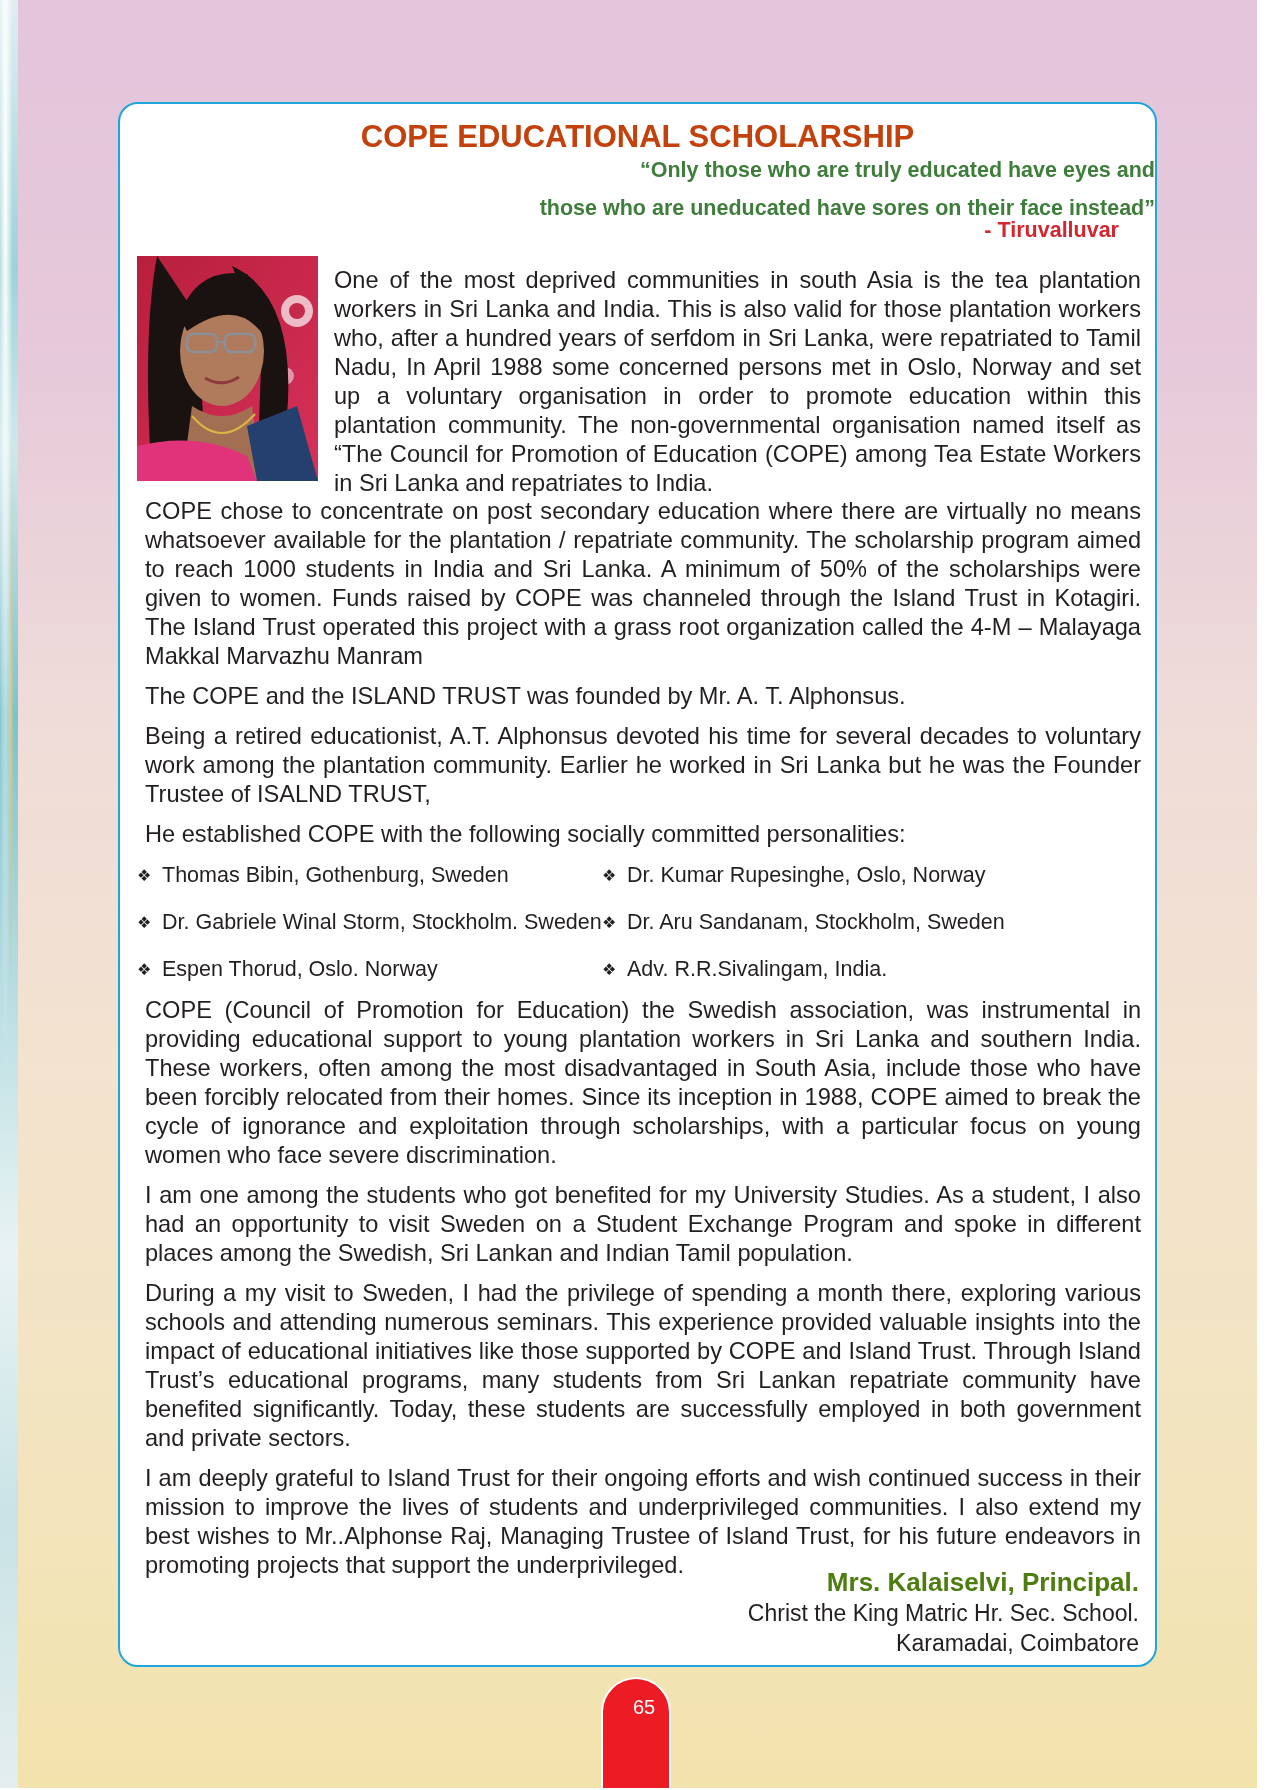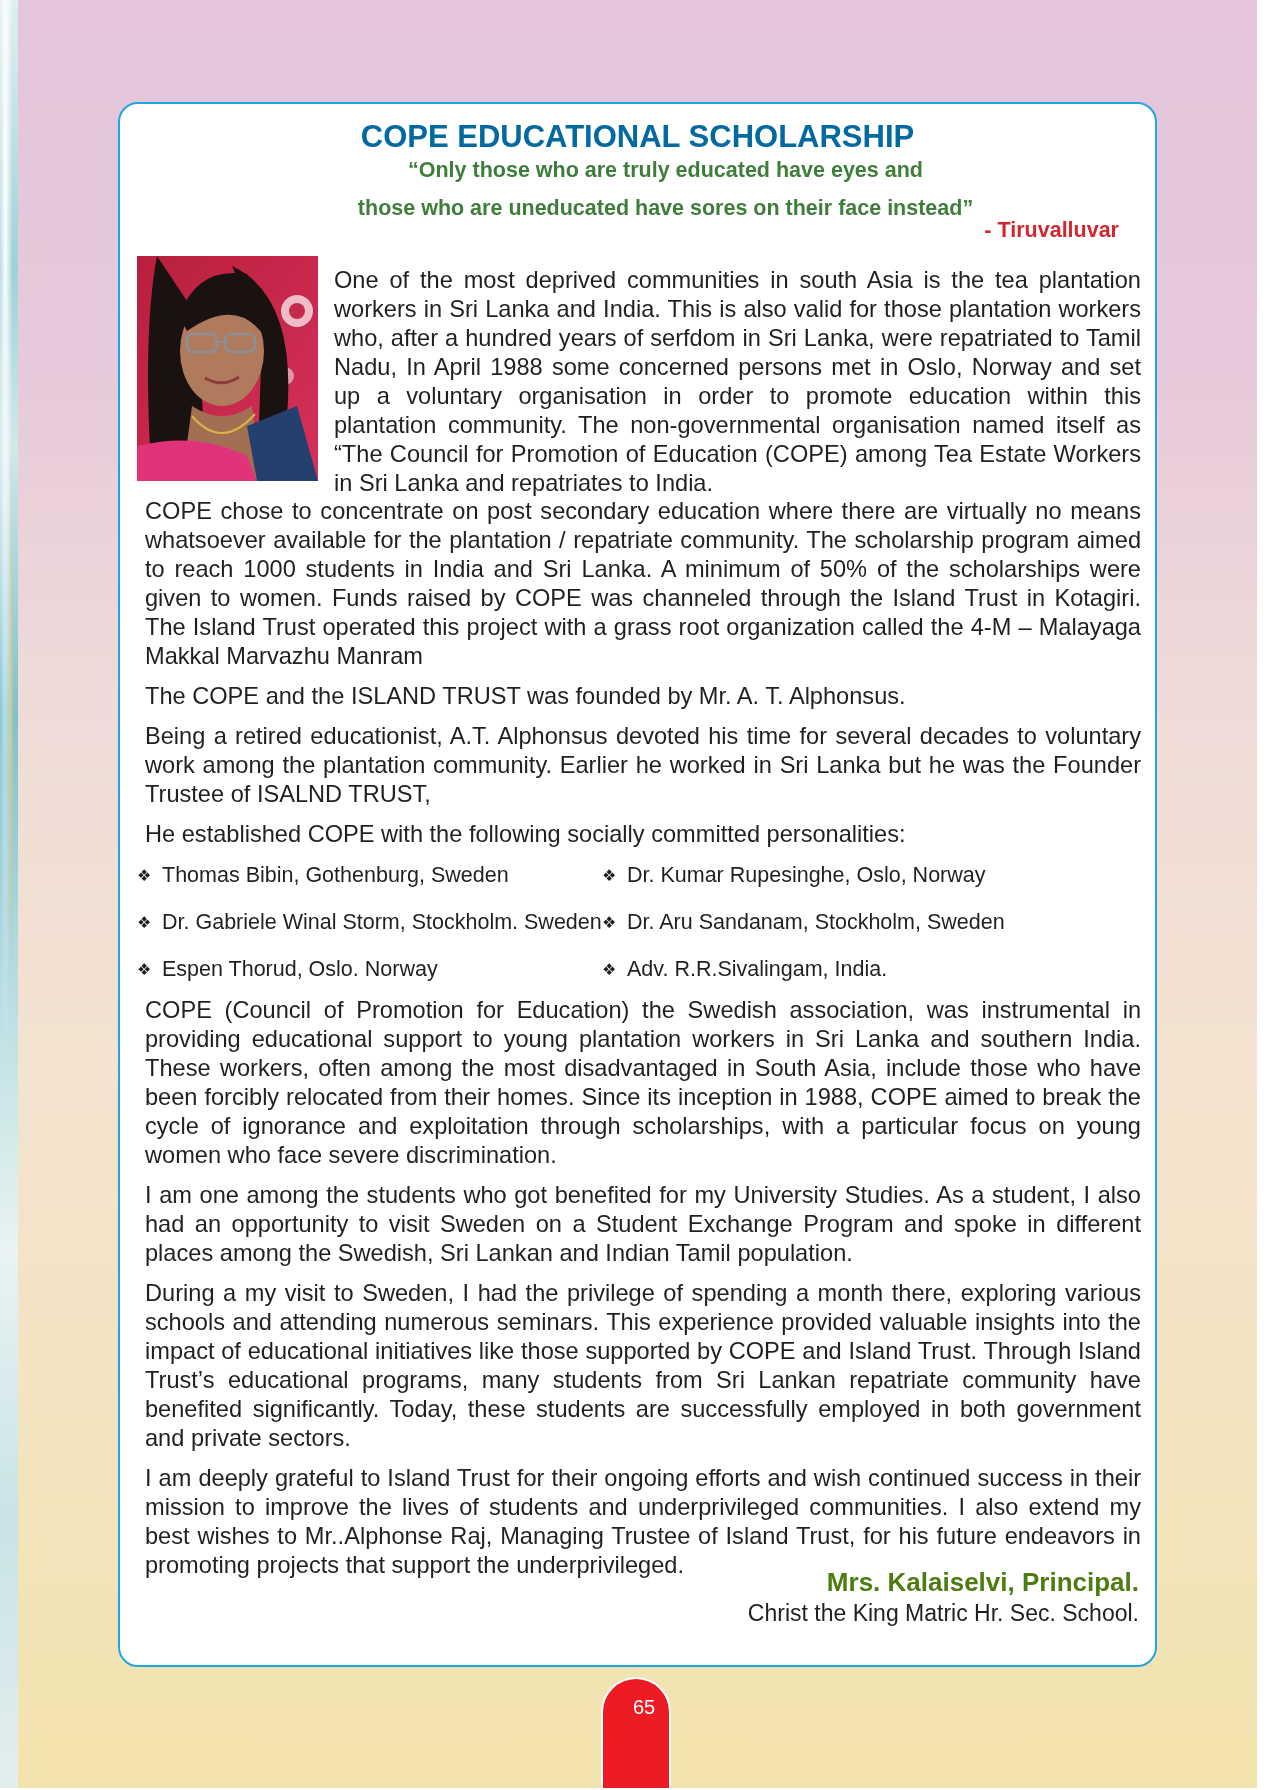--- a/index.html
+++ b/index.html
@@ -19,25 +19,25 @@
       radial-gradient(ellipse at 30% 10%, #ffffff 0%, transparent 40%),
       radial-gradient(ellipse at 60% 40%, #d8c88a 0%, transparent 20%),
       linear-gradient(to bottom, #dfeff0 0%, #9fd2d8 15%, #cfe8ea 25%, #7cc2cc 40%, #b7dde2 55%, #e9f3f3 70%, #c9e3e6 85%, #e4eeee 100%);
   }
   .card {
     position: absolute; left: 118px; top: 102px; width: 1035px; height: 1561px;
     background: #ffffff; border: 2.5px solid #1ea6dd; border-radius: 20px;
   }
   .title {
     position: absolute; left: 0; width: 100%; top: 16px; text-align: center;
-    color: #0369a1; font-weight: bold; font-size: 31px; line-height: 34px;
+    color: #c2410c; font-weight: bold; font-size: 31px; line-height: 34px;
   }
   .quote {
-    position: absolute; left: 0; width: 100%; text-align: center;
-    color: #3e7d3a; font-weight: bold; font-size: 21.5px; line-height: 30px; padding-left: 28px;
+    position: absolute; left: 0; width: 100%; text-align: right;
+    color: #3e7d3a; font-weight: bold; font-size: 21.5px; line-height: 30px;
   }
   .q1 { top: 51px; } .q2 { top: 89px; }
   .author {
     position: absolute; right: 36px; top: 112px;
     color: #d4262e; font-weight: bold; font-size: 21.5px; line-height: 28px;
   }
   .photo {
     position: absolute; left: 17px; top: 152px; width: 181px; height: 225px;
     overflow: hidden; background: #c8244e;
   }
@@ -124,19 +124,20 @@
 
       <p>COPE (Council of Promotion for Education) the Swedish association, was instrumental in providing educational support to young plantation workers in Sri Lanka and southern India. These workers, often among the most disadvantaged in South Asia, include those who have been forcibly relocated from their homes. Since its inception in 1988, COPE aimed to break the cycle of ignorance and exploitation through scholarships, with a particular focus on young women who face severe discrimination.</p>
       <p>I am one among the students who got benefited for my University Studies. As a student, I also had an opportunity to visit Sweden on a Student Exchange Program and spoke in different places among the Swedish, Sri Lankan and Indian Tamil population.</p>
       <p>During a my visit to Sweden, I had the privilege of spending a month there, exploring various schools and attending numerous seminars. This experience provided valuable insights into the impact of educational initiatives like those supported by COPE and Island Trust. Through Island Trust’s educational programs, many students from Sri Lankan repatriate community have benefited significantly. Today, these students are successfully employed in both government and private sectors.</p>
       <p>I am deeply grateful to Island Trust for their ongoing efforts and wish continued success in their mission to improve the lives of students and underprivileged communities. I also extend my best wishes to Mr..Alphonse Raj, Managing Trustee of Island Trust, for his future endeavors in promoting projects that support the underprivileged.</p>
     </div>
 
     <div class="sig">
       <div class="sig-name">Mrs. Kalaiselvi, Principal.</div>
       <div class="sig-line">Christ the King Matric Hr. Sec. School.</div>
+      <div class="sig-line">Karamadai, Coimbatore</div>
     </div>
   </div>
 
   <div class="page-tab">
     <div class="page-num">65</div>
   </div>
 </div>
 
 </body></html>

